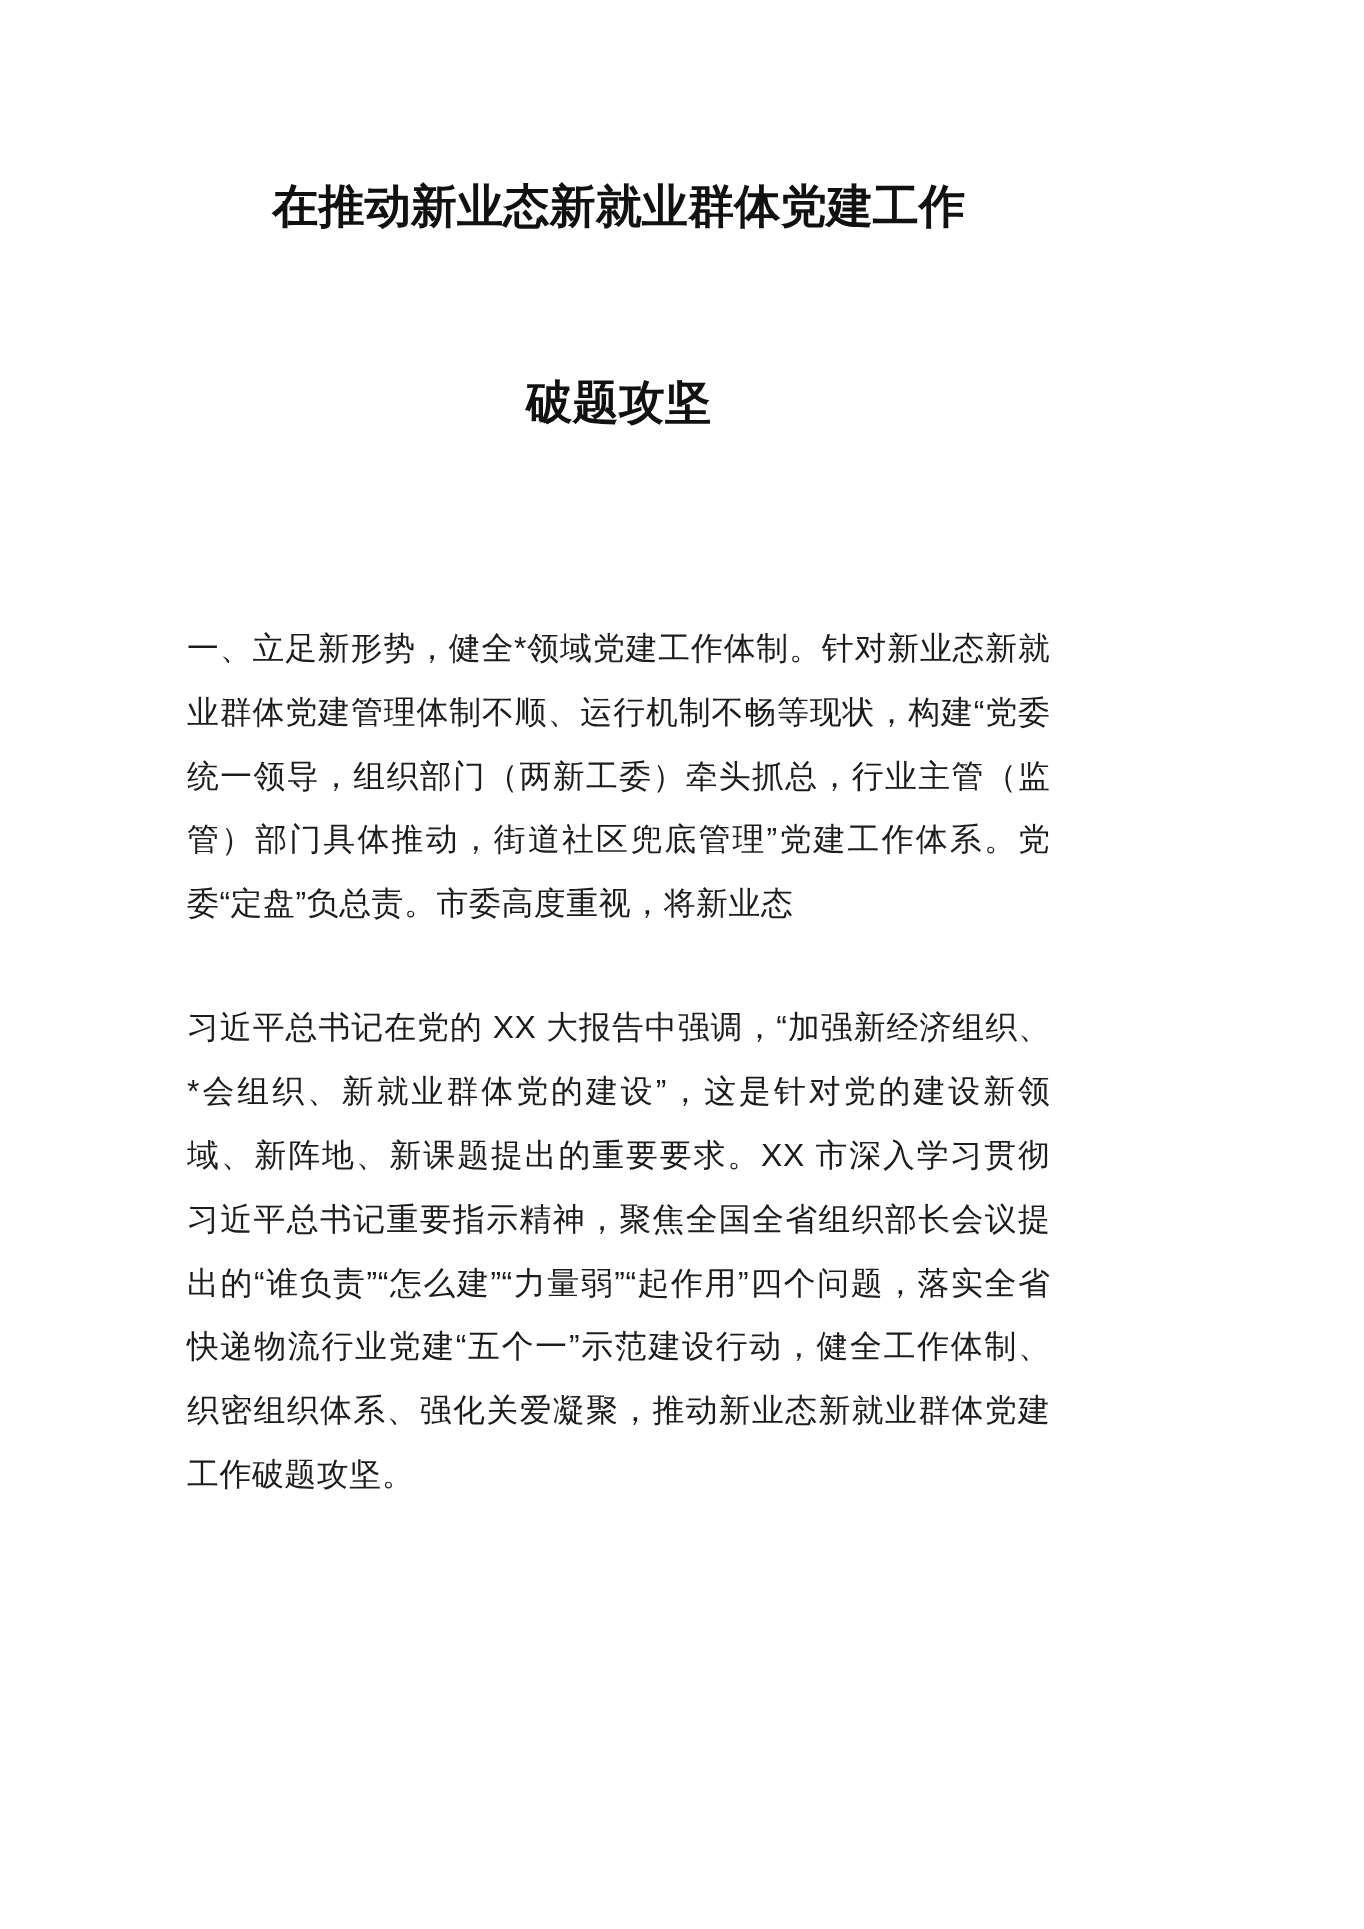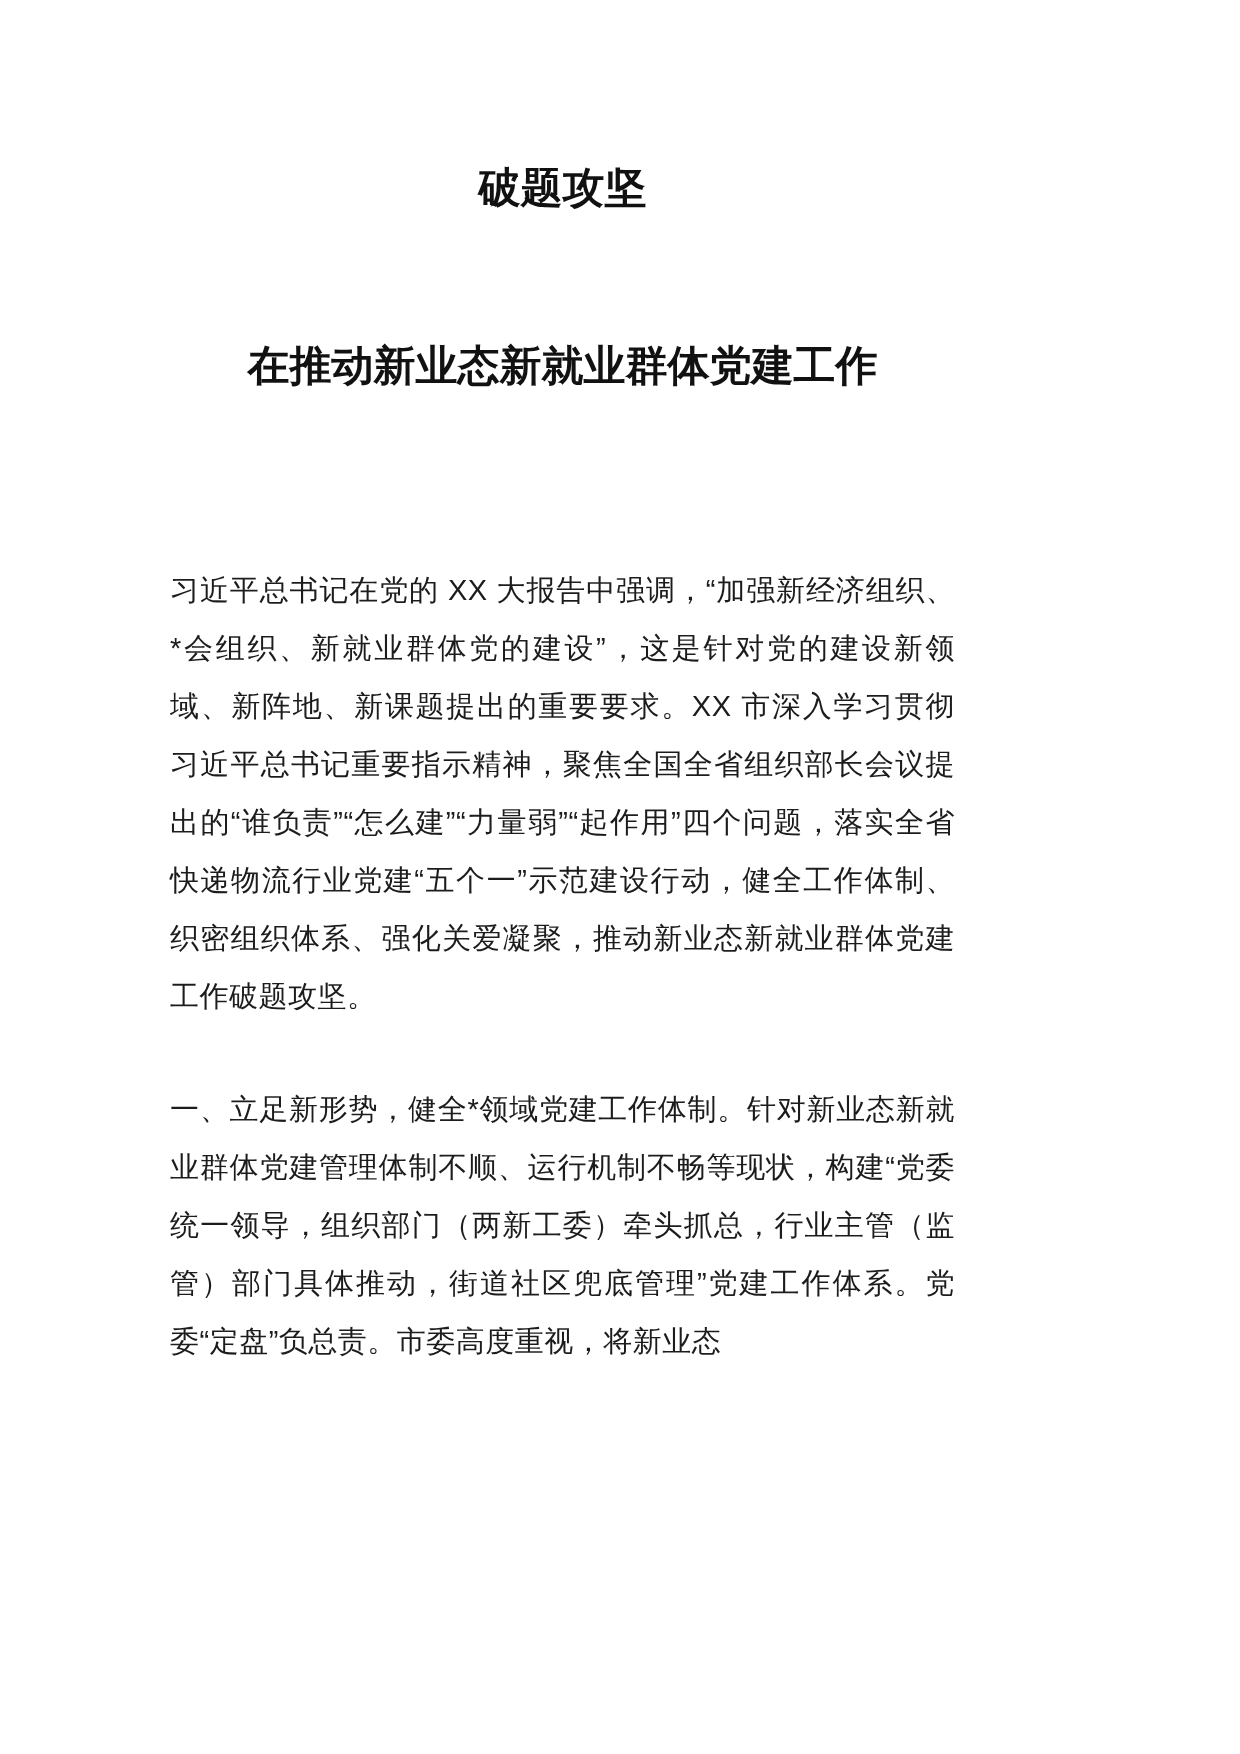--- a/index.html
+++ b/index.html
@@ -45,20 +45,20 @@
   }
   .doc-body p + p {
     margin-top: 55px;
   }
 </style>
 </head>
 <body>
 
 <div class="page">
   <h1 class="doc-title">
+    <span class="title-line">在推动新业态新就业群体党建工作</span>
     <span class="title-line">破题攻坚</span>
-    <span class="title-line">在推动新业态新就业群体党建工作</span>
   </h1>
   <div class="doc-body">
+    <p>一、立足新形势，健全*领域党建工作体制。针对新业态新就业群体党建管理体制不顺、运行机制不畅等现状，构建“党委统一领导，组织部门（两新工委）牵头抓总，行业主管（监管）部门具体推动，街道社区兜底管理”党建工作体系。党委“定盘”负总责。市委高度重视，将新业态</p>
     <p>习近平总书记在党的 XX 大报告中强调，“加强新经济组织、*会组织、新就业群体党的建设”，这是针对党的建设新领域、新阵地、新课题提出的重要要求。XX 市深入学习贯彻习近平总书记重要指示精神，聚焦全国全省组织部长会议提出的“谁负责”“怎么建”“力量弱”“起作用”四个问题，落实全省快递物流行业党建“五个一”示范建设行动，健全工作体制、织密组织体系、强化关爱凝聚，推动新业态新就业群体党建工作破题攻坚。</p>
-    <p>一、立足新形势，健全*领域党建工作体制。针对新业态新就业群体党建管理体制不顺、运行机制不畅等现状，构建“党委统一领导，组织部门（两新工委）牵头抓总，行业主管（监管）部门具体推动，街道社区兜底管理”党建工作体系。党委“定盘”负总责。市委高度重视，将新业态</p>
   </div>
 </div>
 
 </body></html>

